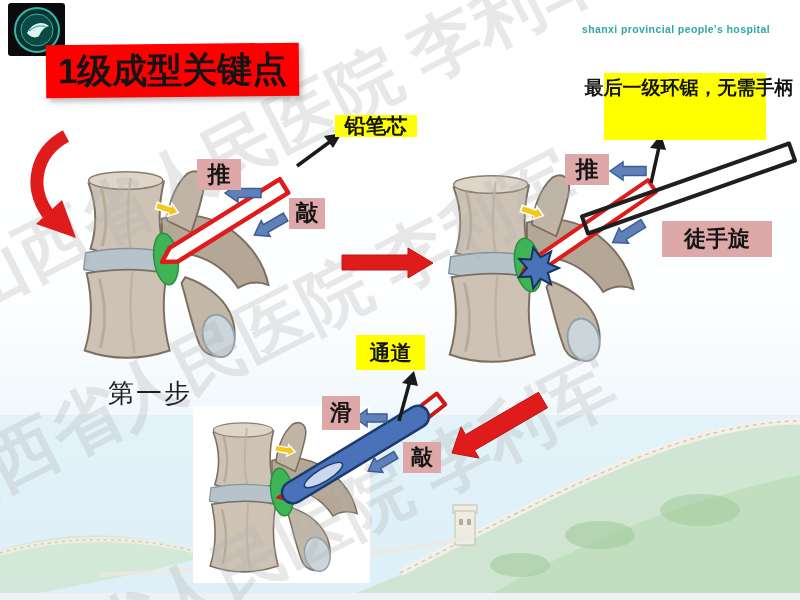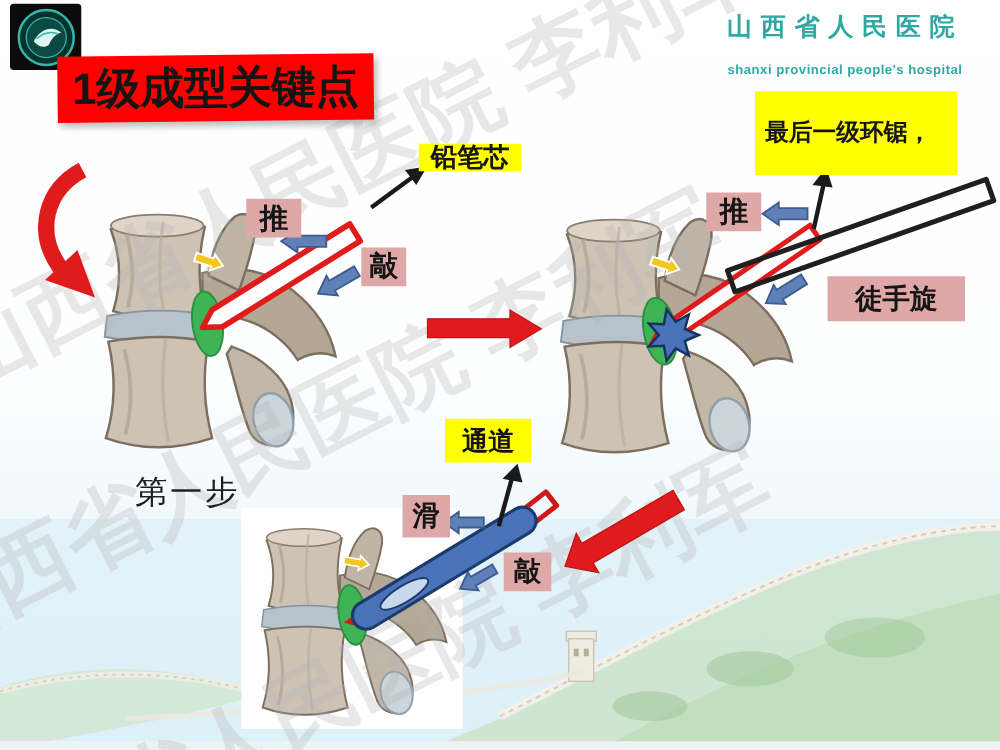--- a/index.html
+++ b/index.html
@@ -31,21 +31,21 @@
   .vert{position:absolute;z-index:3;}
   #vert1{left:72px;top:158px;width:215px;height:215px;}
   #vert2{left:437px;top:162px;width:215px;height:215px;}
   #vert3{left:200px;top:412px;width:172px;height:172px;}
   #overlay{left:0;top:0;z-index:5;}
   
   .tag{position:absolute;display:flex;align-items:center;justify-content:center;font-weight:700;color:#151515;z-index:6;white-space:nowrap;}
   .tag-yellow{background:#ffff00;}
   .tag-pink{background:#dfa8a8;}
   #tag-pencil{left:335px;top:115px;width:82px;height:22px;font-size:21px;}
-  #tag-trephine{left:604px;top:73px;width:154px;height:67px;font-size:19px;flex-direction:column;align-items:flex-start;padding-left:8px;line-height:30px;}
+  #tag-trephine{left:604px;top:73px;width:154px;height:67px;font-size:19px;flex-direction:row;align-items:flex-start;padding-left:8px;line-height:30px;}
   #tag-channel{left:356px;top:335px;width:69px;height:35px;font-size:21px;}
   #tag-push1{left:197px;top:159px;width:44px;height:31px;font-size:23px;}
   #tag-knock1{left:289px;top:198px;width:36px;height:31px;font-size:23px;}
   #tag-push2{left:565px;top:154px;width:44px;height:31px;font-size:23px;}
   #tag-rotate2{left:662px;top:221px;width:110px;height:36px;font-size:22px;}
   #tag-slide3{left:322px;top:396px;width:38px;height:34px;font-size:22px;}
   #tag-knock3{left:403px;top:442px;width:38px;height:31px;font-size:22px;}
   .step{position:absolute;font-size:26px;color:#1f1f1f;z-index:6;letter-spacing:2px;white-space:nowrap;margin-top:11px;}
   #step1{left:108px;top:365px}
   #step2{left:612px;top:365px}
@@ -101,21 +101,20 @@
 
   <div class="abs" id="logo">
     <svg width="50" height="48" viewBox="-25 -24 50 48">
       <circle cx="0" cy="0" r="22" fill="#07332e" stroke="#35b5ab" stroke-width="2"></circle>
       <circle cx="0" cy="0" r="16" fill="#0b4a44" stroke="#35b5ab" stroke-width="1"></circle>
       <path d="M-10,3 C-5,-7 5,-10 12,-4 C6,-2 4,2 2,6 C-2,9 -7,7 -10,3 Z" fill="#dff3f1"></path>
       <path d="M-8,1 C-2,-4 4,-5 9,-3" stroke="#35b5ab" stroke-width="1.2" fill="none"></path>
     </svg>
   </div>
   <div class="abs" id="hospital">
-    <div id="hospital-cn">山西省人民医院</div>
     <div id="hospital-en">shanxi provincial people's hospital</div>
   </div>
   <div class="abs" id="title-banner">1级成型关键点</div>
 
   <div class="abs" id="fig3-box"></div>
 
   <svg class="vert" id="vert1" viewBox="0 0 220 220">
       <use href="#vertebra-sym"></use>
     </svg>
   <svg class="vert" id="vert2" viewBox="0 0 220 220">
@@ -187,20 +186,21 @@
       </g>
       <g transform="translate(382,463) rotate(-30)">
         <path d="M-16,0 L-4,-8.5 L-4,-4 L16,-4 L16,4 L-4,4 L-4,8.5 Z" fill="#6080b8" stroke="#3d5c94" stroke-width="1.5"></path>
       </g>
     </g>
   </svg>
 
   <div class="tag tag-yellow" id="tag-pencil">铅笔芯</div>
   <div class="tag tag-yellow" id="tag-trephine">
     <span>最后一级环锯，</span>
+    <span>无需手柄</span>
   </div>
   <div class="tag tag-yellow" id="tag-channel">通道</div>
 
   <div class="tag tag-pink" id="tag-push1">推</div>
   <div class="tag tag-pink" id="tag-knock1">敲</div>
   <div class="tag tag-pink" id="tag-push2">推</div>
   <div class="tag tag-pink" id="tag-rotate2">徒手旋</div>
   <div class="tag tag-pink" id="tag-slide3">滑</div>
   <div class="tag tag-pink" id="tag-knock3">敲</div>
 

